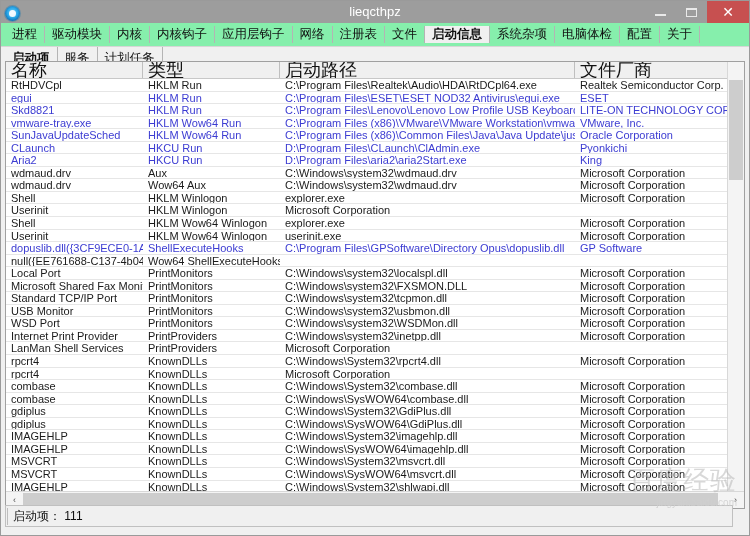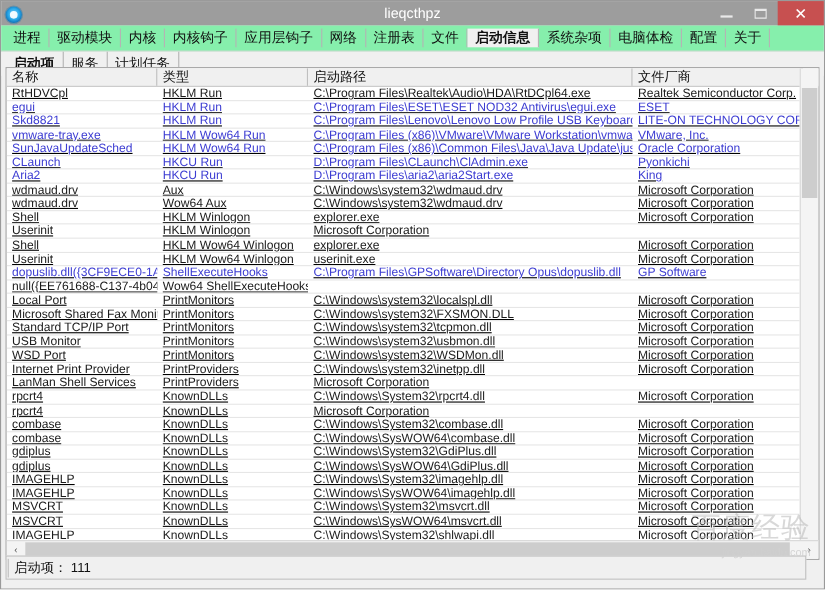--- a/index.html
+++ b/index.html
@@ -150,21 +150,21 @@
     overflow: hidden;
   }
   .hdr {
     display: flex;
     height: 17px;
     background: #f0f0f0;
     border-bottom: 1px solid #c8c8c8;
     box-sizing: border-box;
   }
   .hdr .cell {
-    font-size: 12px;
+    font-size: 18px;
     color: #111111;
     padding-left: 5px;
     line-height: 16px;
     border-right: 1px solid #bfbfbf;
     box-sizing: border-box;
     overflow: hidden;
     white-space: nowrap;
   }
   .hdr-spacer {
     flex: 1 1 auto;
@@ -182,21 +182,20 @@
     color: #444;
   }
 
   .rows {
     position: absolute;
     left: 0;
     top: 17px;
     right: 17px;
     bottom: 17px;
     overflow: hidden;
-    text-decoration: underline;
   }
   .row {
     display: flex;
     height: 12.55px;
     line-height: 12.55px;
     border-bottom: 1px solid #e6e6e6;
     box-sizing: border-box;
   }
   .row .cell {
     font-size: 11px;

